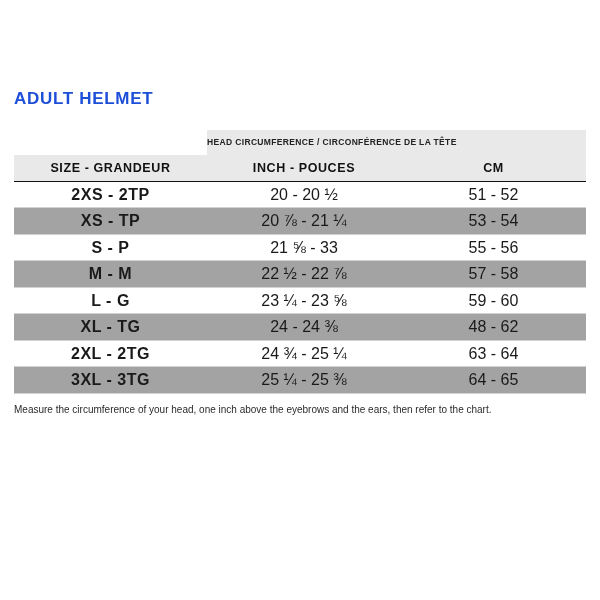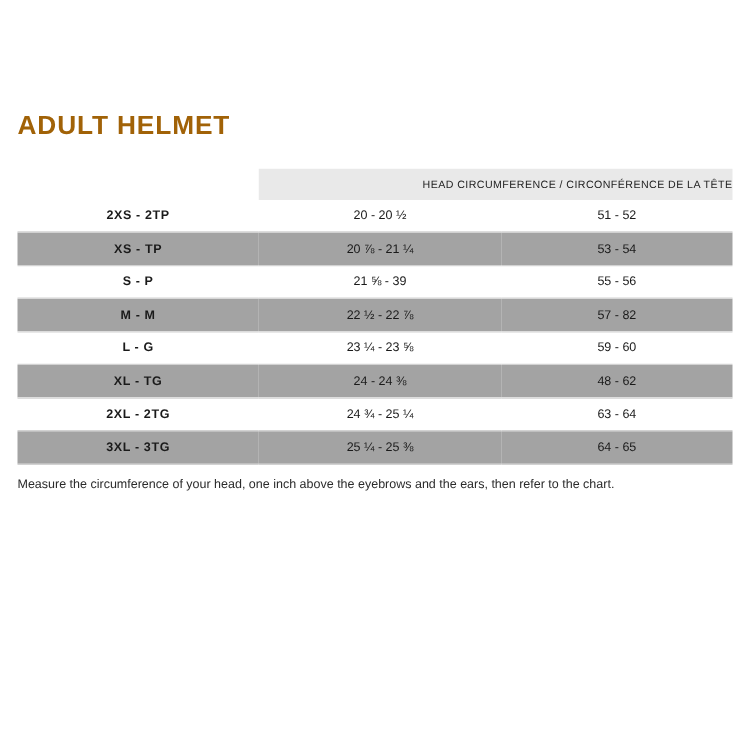--- a/index.html
+++ b/index.html
@@ -18,45 +18,45 @@
     width: 600px;
     height: 600px;
     box-sizing: border-box;
     padding: 88px 14px 0 14px;
     position: relative;
   }
   .titles {
     margin-bottom: 20px;
   }
   .title-line {
-    font-size: 21px;
+    font-size: 17px;
     font-weight: bold;
     letter-spacing: 0.7px;
     line-height: 1.28;
-    color: #a16207;
+    color: #1d4ed8;
     text-transform: uppercase;
   }
   table.size-table {
     width: 572px;
     border-collapse: collapse;
     table-layout: fixed;
   }
   table.size-table td, table.size-table th {
     padding: 0;
     margin: 0;
   }
   .col-size { width: 193px; }
   .col-inch { width: 194px; }
   .col-cm  { width: 185px; }
 
   .spanhead {
     background: #e9e9e9;
-    text-align: right;
+    text-align: left;
     font-size: 8.5px;
-    font-weight: normal;
+    font-weight: bold;
     letter-spacing: 0.35px;
     color: #222;
     height: 25px;
     vertical-align: middle;
   }
   .blankhead {
     background: #ffffff;
     height: 25px;
   }
   .colhead {
@@ -67,21 +67,21 @@
     letter-spacing: 0.6px;
     color: #111;
     height: 26px;
     vertical-align: middle;
     border-bottom: 1.5px solid #111;
   }
   .row td {
     height: 25.5px;
     text-align: center;
     vertical-align: middle;
-    font-size: 10px;
+    font-size: 16px;
     color: #1a1a1a;
     border-bottom: 1px solid #d2d2d2;
   }
   .row td.size-cell {
     font-weight: bold;
     letter-spacing: 0.5px;
   }
   .row.alt td {
     background: #a3a3a3;
   }
@@ -109,41 +109,46 @@
     <colgroup>
       <col class="col-size">
       <col class="col-inch">
       <col class="col-cm">
     </colgroup>
     <thead>
       <tr>
         <th class="blankhead"></th>
         <th class="spanhead" colspan="2">HEAD CIRCUMFERENCE / CIRCONFÉRENCE DE LA TÊTE</th>
       </tr>
+      <tr>
+        <th class="colhead">SIZE - GRANDEUR</th>
+        <th class="colhead">INCH - POUCES</th>
+        <th class="colhead">CM</th>
+      </tr>
     </thead>
     <tbody>
       <tr class="row plain">
         <td class="size-cell">2XS - 2TP</td>
         <td>20 - 20 ½</td>
         <td>51 - 52</td>
       </tr>
       <tr class="row alt">
         <td class="size-cell">XS - TP</td>
         <td>20 ⅞ - 21 ¼</td>
         <td>53 - 54</td>
       </tr>
       <tr class="row plain">
         <td class="size-cell">S - P</td>
-        <td>21 ⅝ - 39</td>
+        <td>21 ⅝ - 33</td>
         <td>55 - 56</td>
       </tr>
       <tr class="row alt">
         <td class="size-cell">M - M</td>
         <td>22 ½ - 22 ⅞</td>
-        <td>57 - 82</td>
+        <td>57 - 58</td>
       </tr>
       <tr class="row plain">
         <td class="size-cell">L - G</td>
         <td>23 ¼ - 23 ⅝</td>
         <td>59 - 60</td>
       </tr>
       <tr class="row alt">
         <td class="size-cell">XL - TG</td>
         <td>24 - 24 ⅜</td>
         <td>48 - 62</td>

